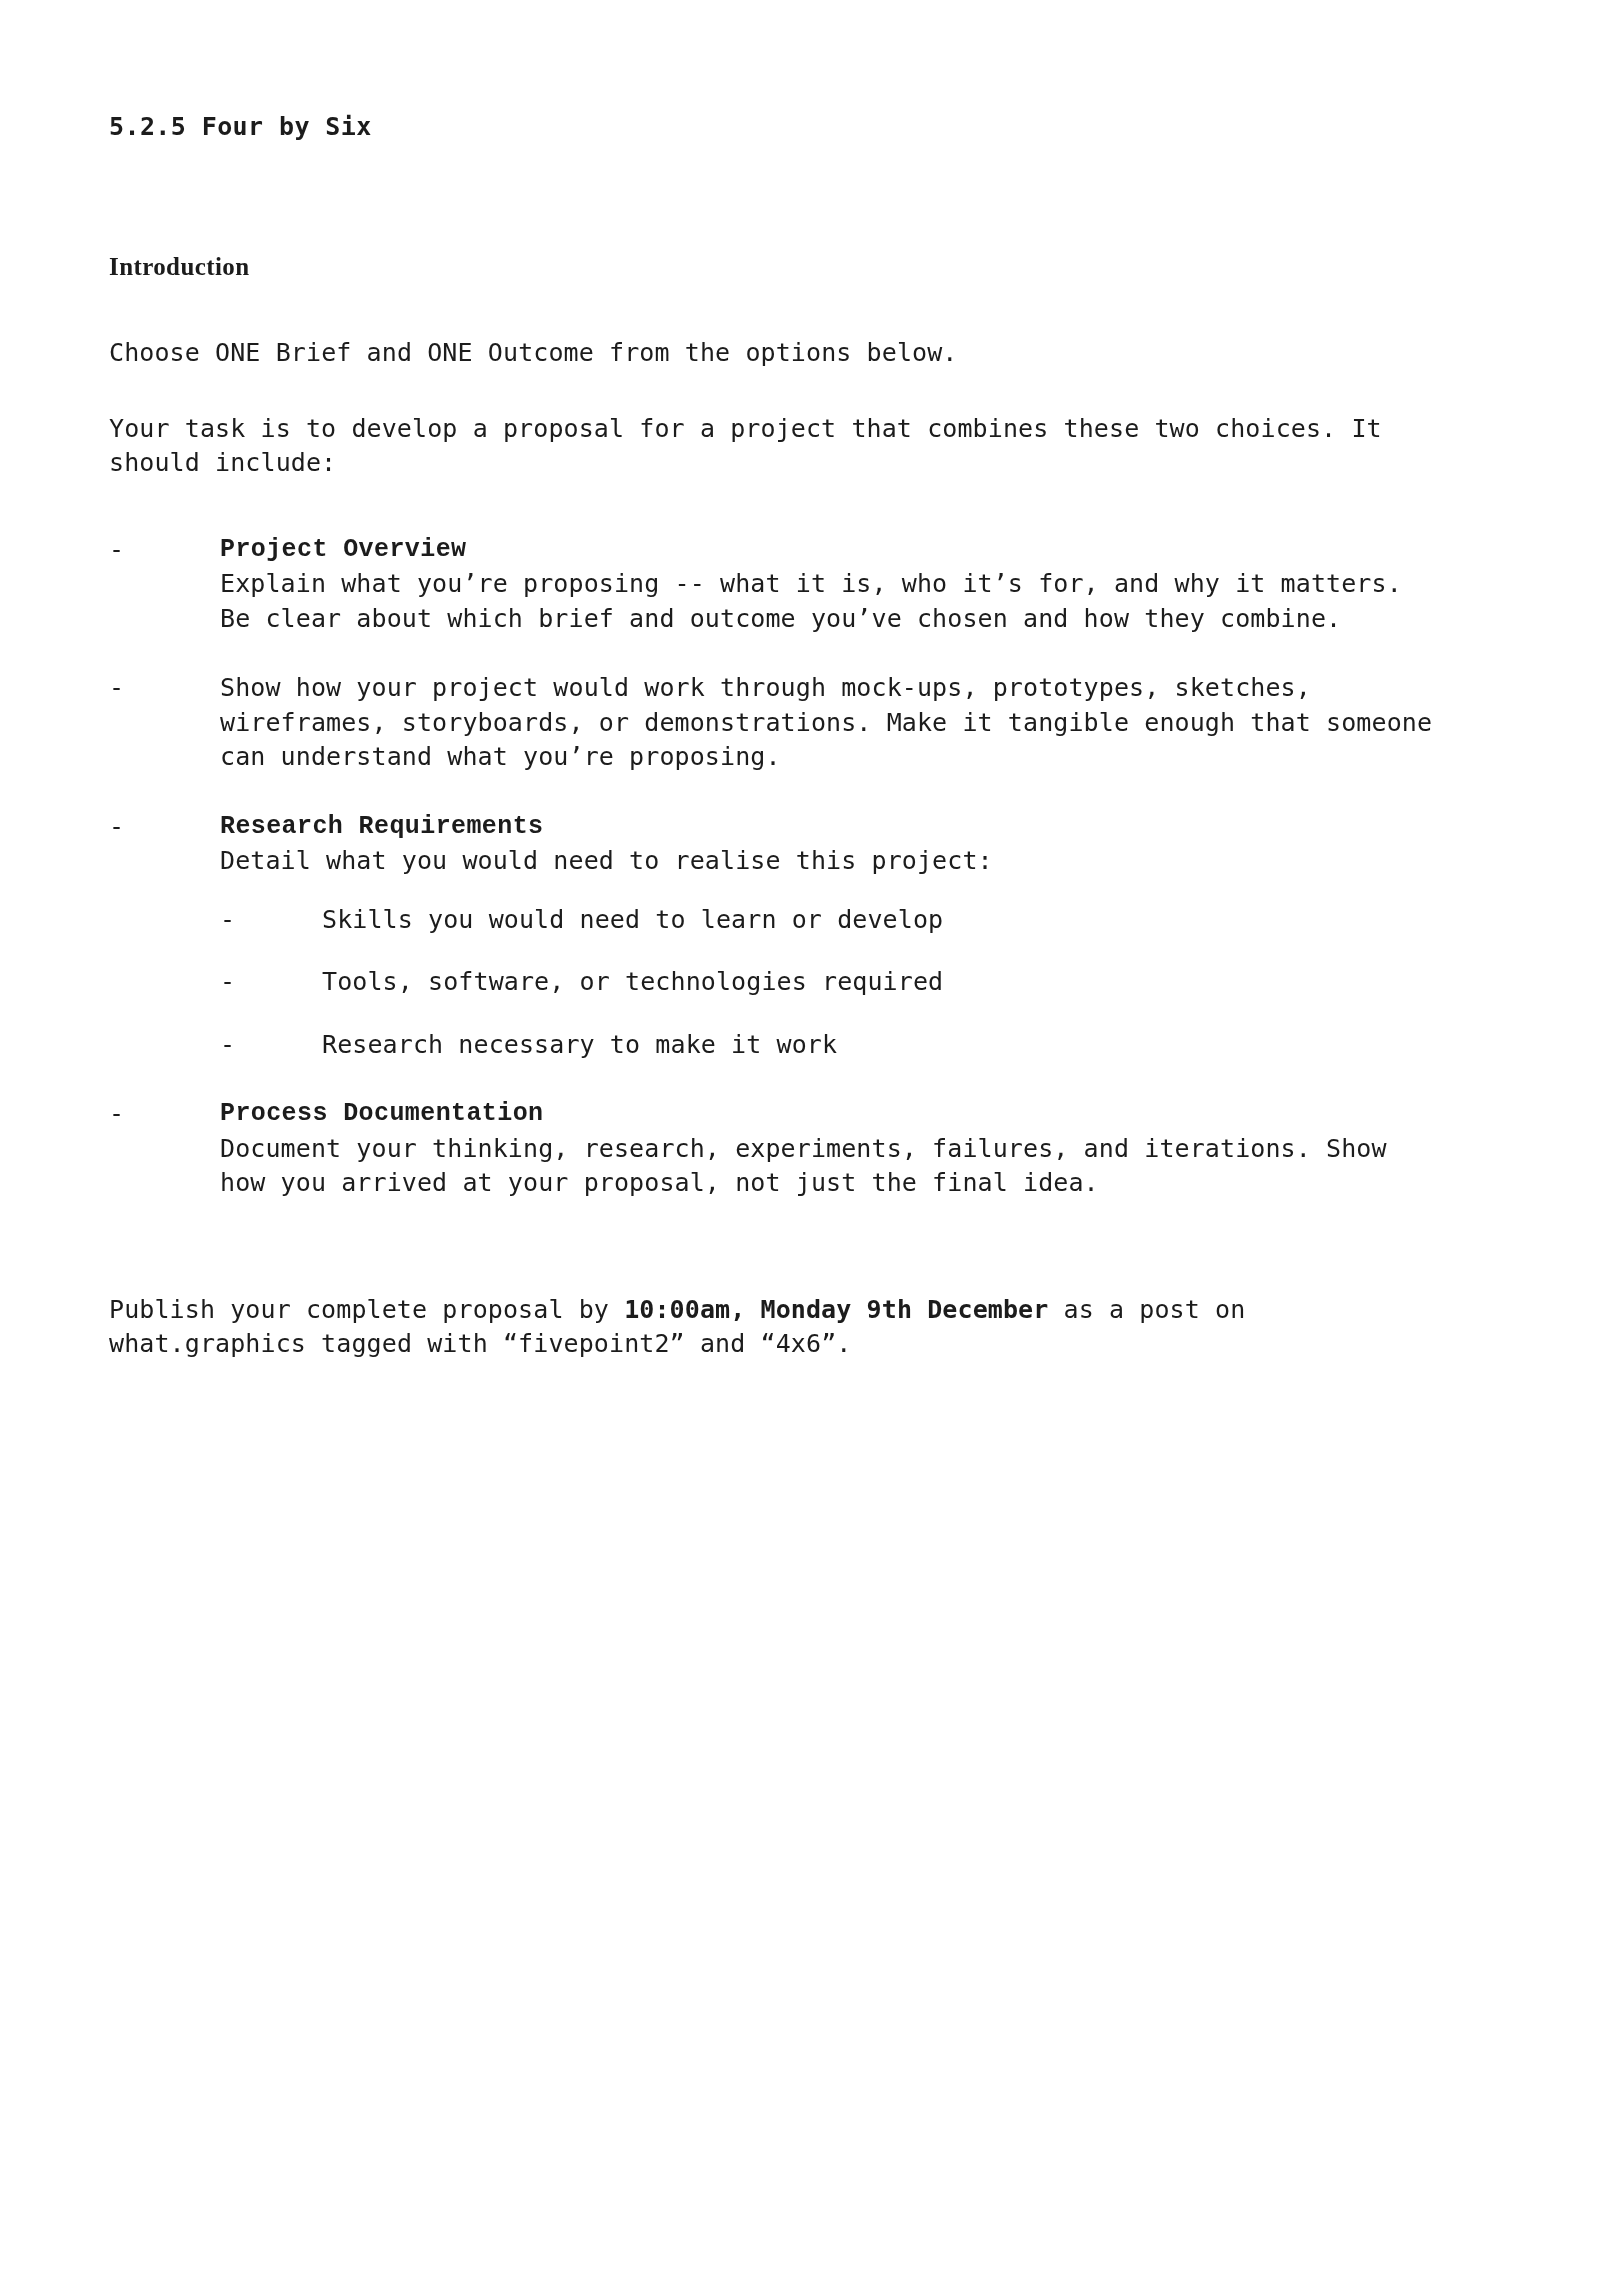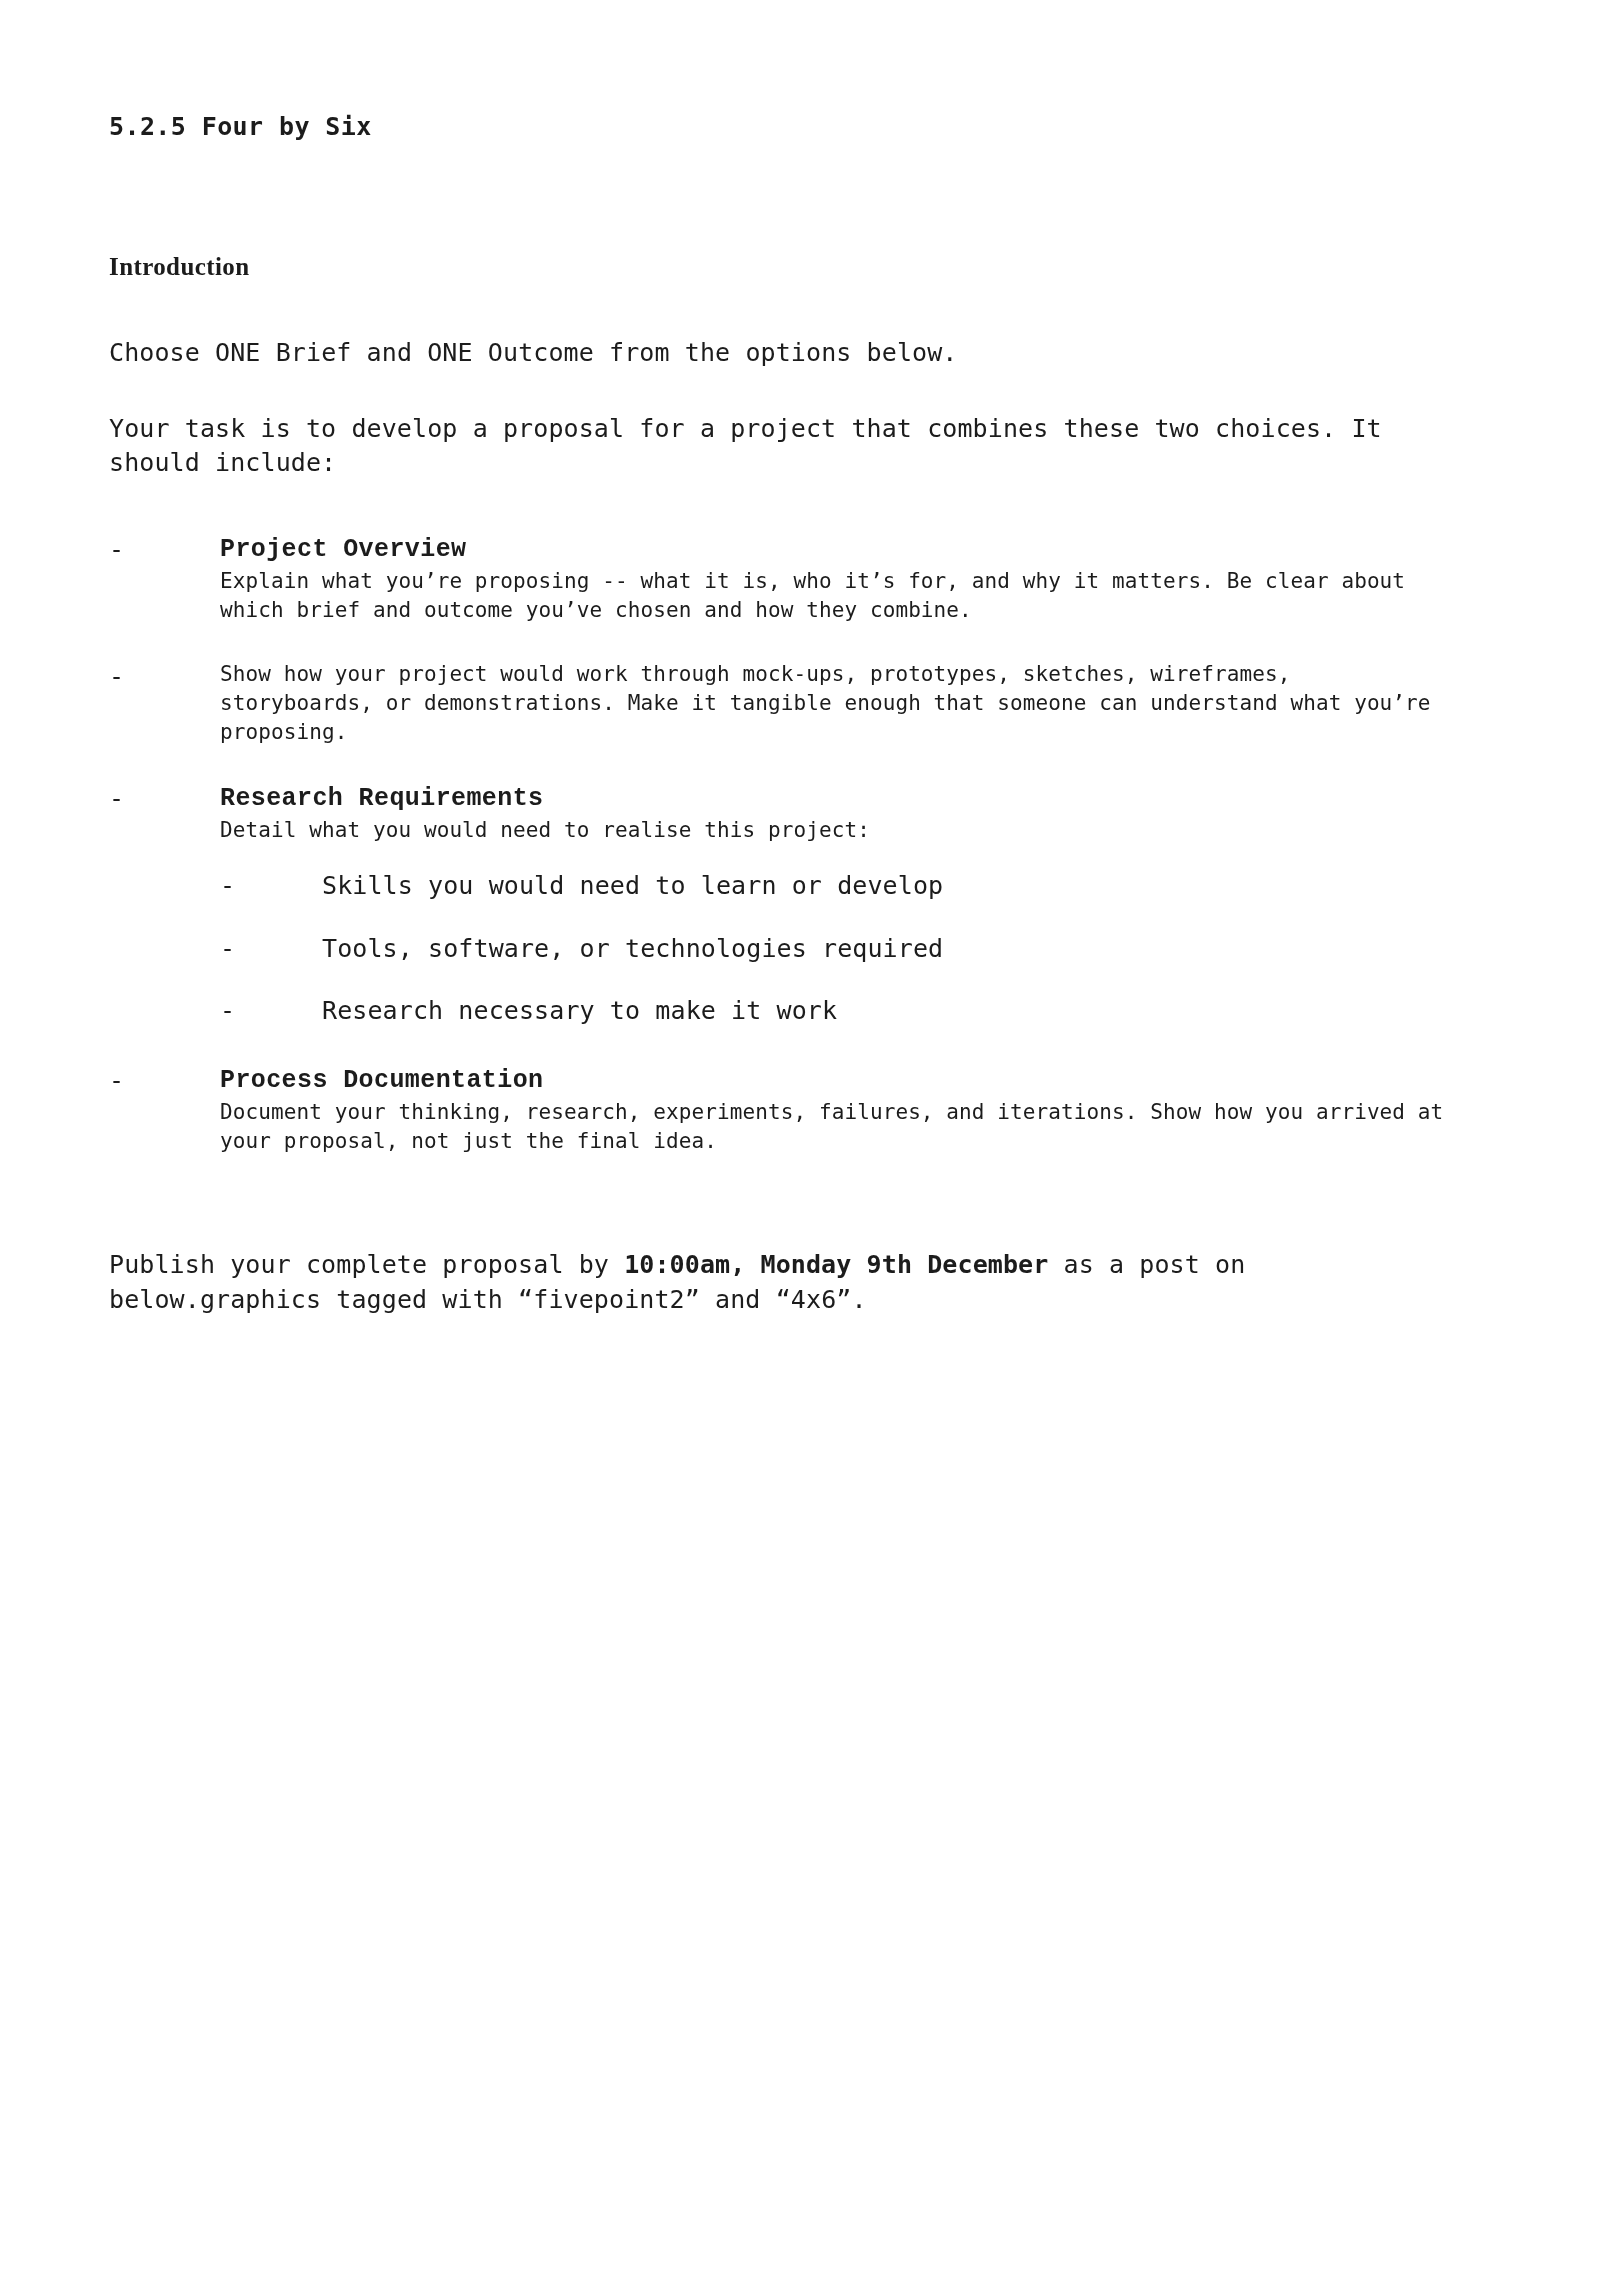--- a/index.html
+++ b/index.html
@@ -71,21 +71,21 @@
   }
   .bullet-title {
     font-size: 25px;
     font-weight: bold;
     line-height: 1.38;
     letter-spacing: 0.4px;
     margin: 0;
     font-family: Liberation Mono, monospace;
   }
   .bullet-body {
-    font-size: 21px;
+    font-size: 25px;
     line-height: 1.38;
     letter-spacing: 0.1px;
     margin: 0;
     max-width: 1227px;
   }
   ul.subbullets {
     list-style: none;
     margin: 24px 0 0 0;
     padding: 0;
   }
@@ -172,16 +172,16 @@
     <li class="bullet">
       <span class="marker">-</span>
       <div class="bullet-title">Process Documentation</div>
       <div class="bullet-body">Document your thinking, research, experiments, failures, and iterations. Show how you arrived at your proposal, not just the final idea.</div>
     </li>
 
   </ul>
 
   <div class="gap-96"></div>
 
-  <p class="closing"><span>Publish your complete proposal by </span><span class="em-b">10:00am, Monday 9th December</span><span> as a post on </span><span class="em-i">below.graphics</span><span> tagged with “</span><span class="em-i">fivepoint2</span><span>” and “</span><span class="em-i">4x6</span><span>”.</span></p>
+  <p class="closing"><span>Publish your complete proposal by </span><span class="em-b">10:00am, Monday 9th December</span><span> as a post on </span><span class="em-i">what.graphics</span><span> tagged with “</span><span class="em-i">fivepoint2</span><span>” and “</span><span class="em-i">4x6</span><span>”.</span></p>
 
 </div>
 
 
 </body></html>

